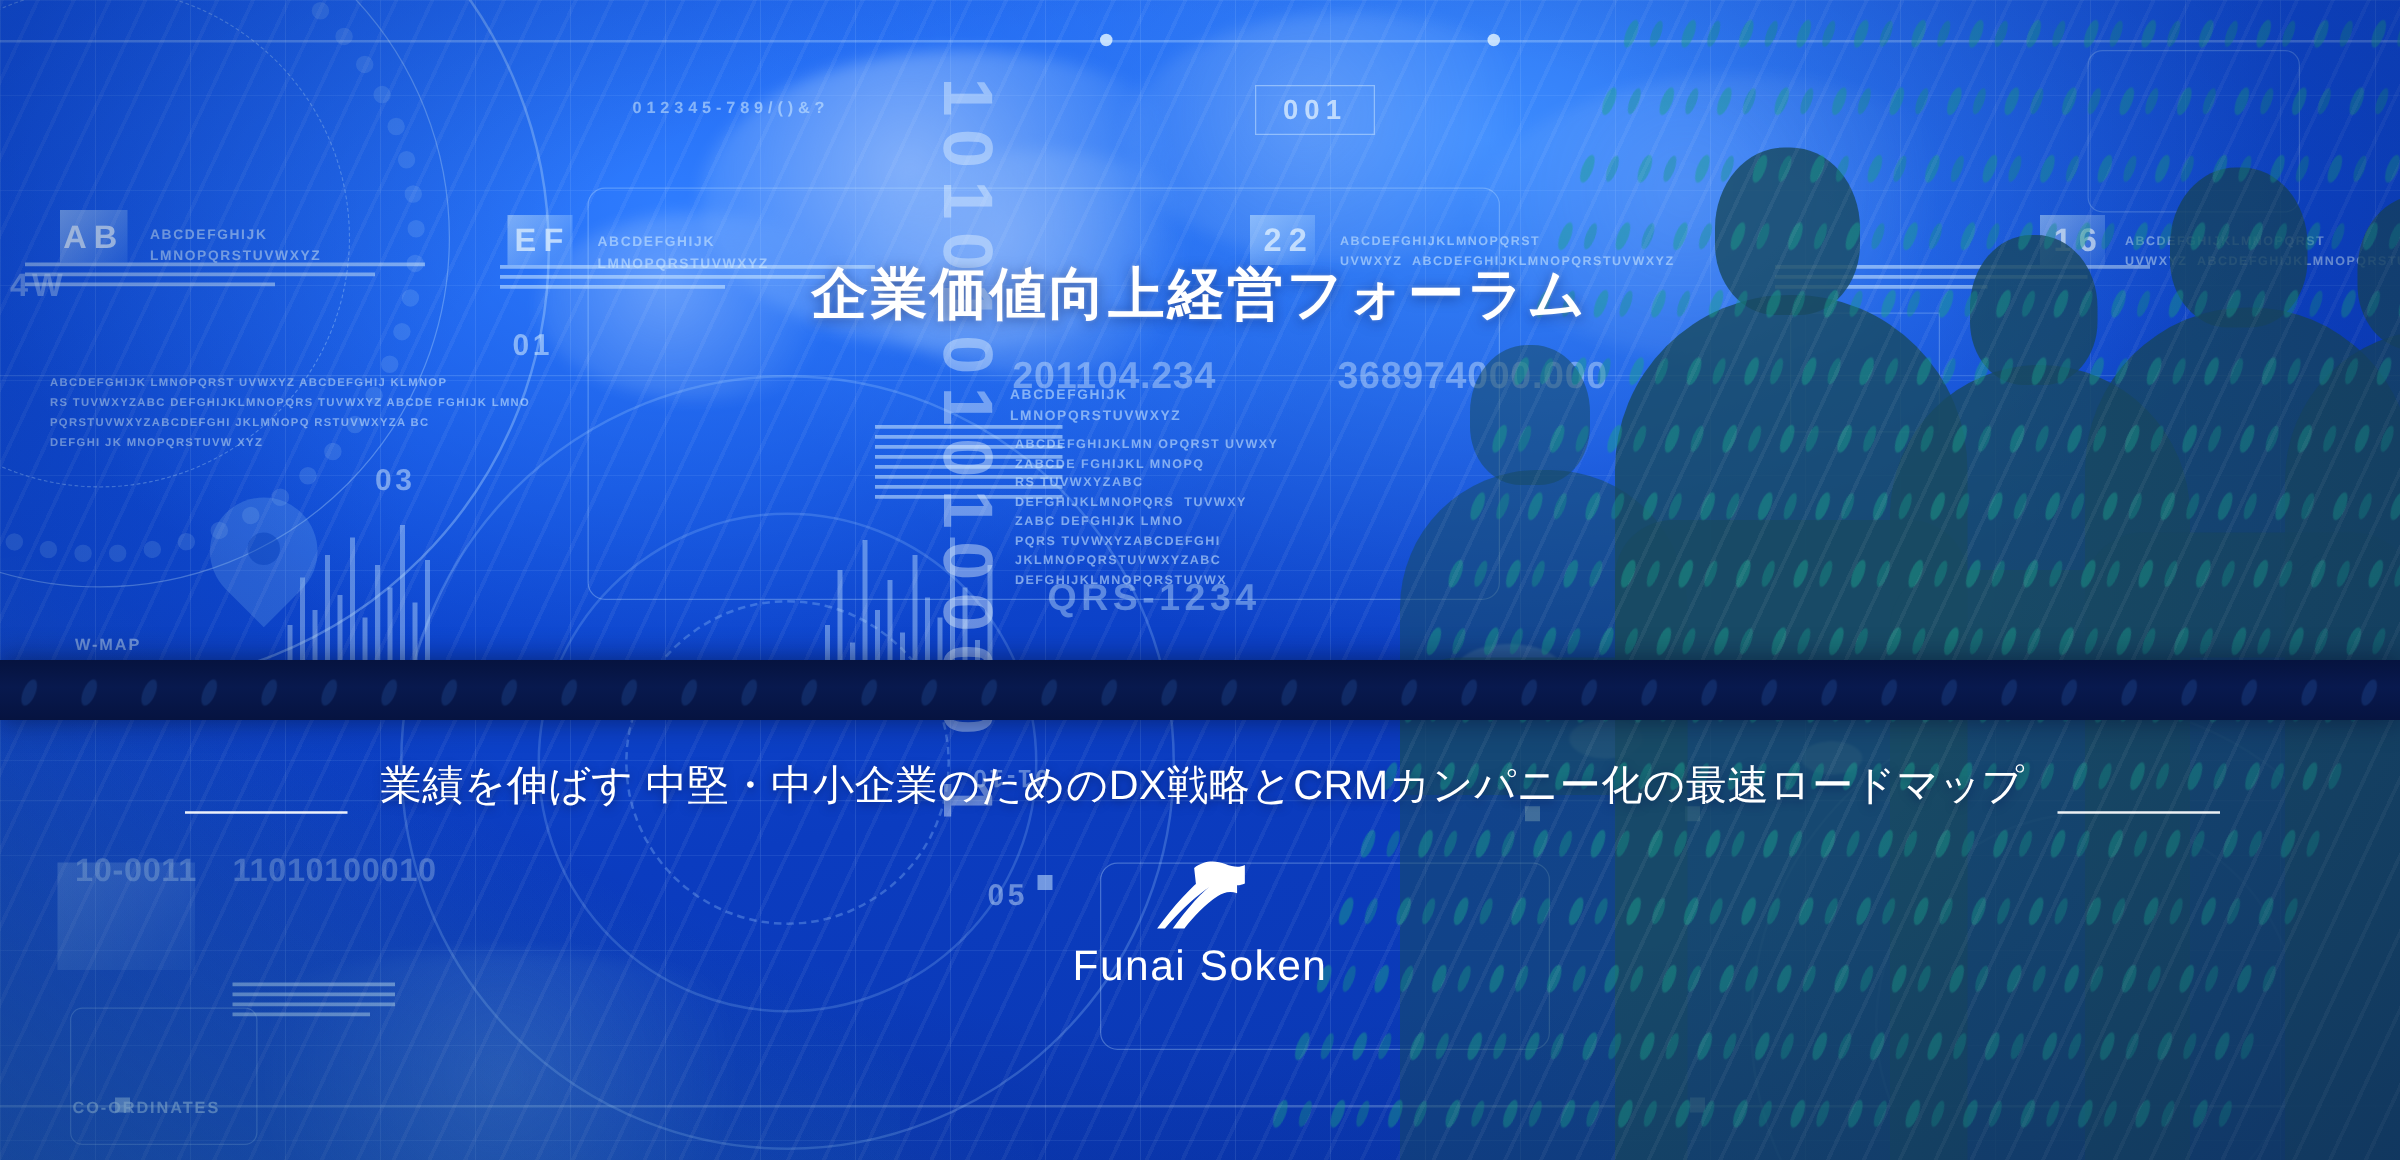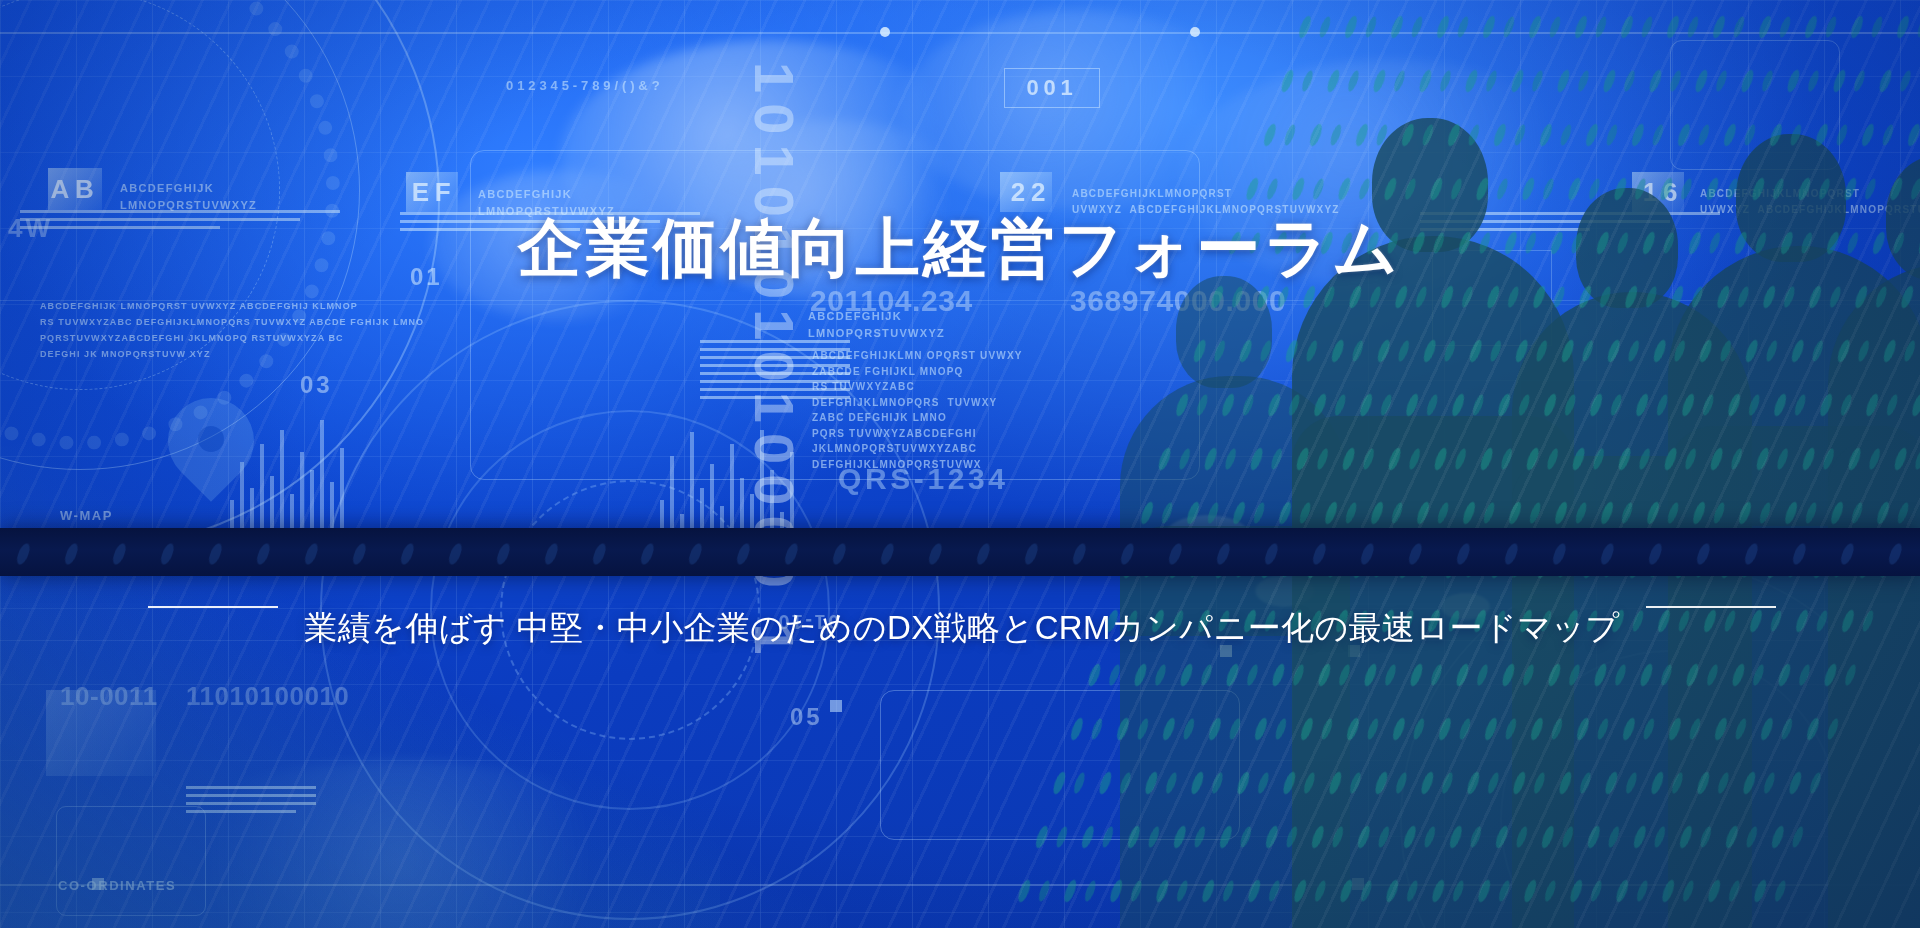--- a/index.html
+++ b/index.html
@@ -234,21 +234,21 @@
   
   .content {
     position:absolute; inset:0;
   }
 
   .eyebrow {
     position:absolute; left:0; right:0; top:205px;
     text-align:center;
     font-family:"Liberation Serif", serif;
     font-weight:700;
-    font-size:64px;
+    font-size:45px;
     letter-spacing:.055em;
     color:#ffffff;
     text-shadow:0 2px 10px rgba(4,26,92,.55), 0 0 3px rgba(255,255,255,.35);
   }
 
   .maintitle {
     position:absolute; left:0; right:0; top:338px;
     text-align:center;
     font-family:"Liberation Serif", serif;
     font-weight:700;
@@ -261,21 +261,21 @@
     -webkit-background-clip:text;
     background-clip:text;
     color:transparent;
     -webkit-text-fill-color:transparent;
     filter:drop-shadow(4px 6px 5px rgba(4,18,64,.55));
     white-space:nowrap;
   }
 
   .subtitle-row {
     position:absolute; left:4px; right:0; top:606px;
-    display:flex; align-items:flex-start; justify-content:center; gap:26px;
+    display:flex; align-items:flex-end; justify-content:center; gap:26px;
   }
   .sub-rule {
     width:130px; height:2px; background:rgba(255,255,255,.92);
   }
   .subtitle {
     font-family:"Liberation Sans", sans-serif;
     font-weight:500;
     font-size:33px;
     letter-spacing:.012em;
     color:#ffffff;
@@ -503,15 +503,25 @@
 
     <div class="eyebrow">企業価値向上経営フォーラム</div>
 
 
     <div class="subtitle-row">
       <span class="sub-rule"></span>
       <span class="subtitle">業績を伸ばす 中堅・中小企業のためのDX戦略とCRMカンパニー化の最速ロードマップ</span>
       <span class="sub-rule"></span>
     </div>
 
+    <div class="logo">
+      <span class="logo-mark">
+        <svg viewBox="0 0 100 74" width="78" height="58" aria-hidden="true">
+          <path d="M6 70 C24 46, 40 28, 56 16 C62 12, 68 10, 74 12 L74 26 C68 24, 62 26, 56 30 C42 40, 26 56, 14 70 Z" fill="#ffffff"></path>
+          <path d="M22 70 C38 48, 52 32, 66 22 C72 18, 80 16, 88 19 L88 34 C81 31, 74 33, 68 37 C56 45, 44 57, 34 70 Z" fill="#ffffff"></path>
+          <path d="M44 8 C54 0, 66 0, 76 4 C84 7, 90 8, 96 5 L96 24 C90 27, 83 26, 76 23 C66 19, 55 19, 46 26 Z" fill="#ffffff"></path>
+        </svg>
+      </span>
+      <span class="logo-text">Funai Soken</span>
+    </div>
 
   </div>
 </div>
 
 </body></html>

